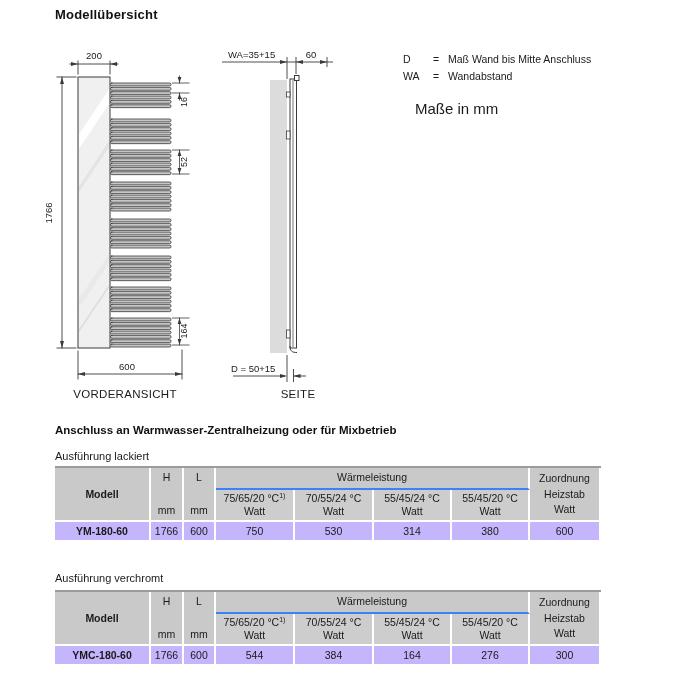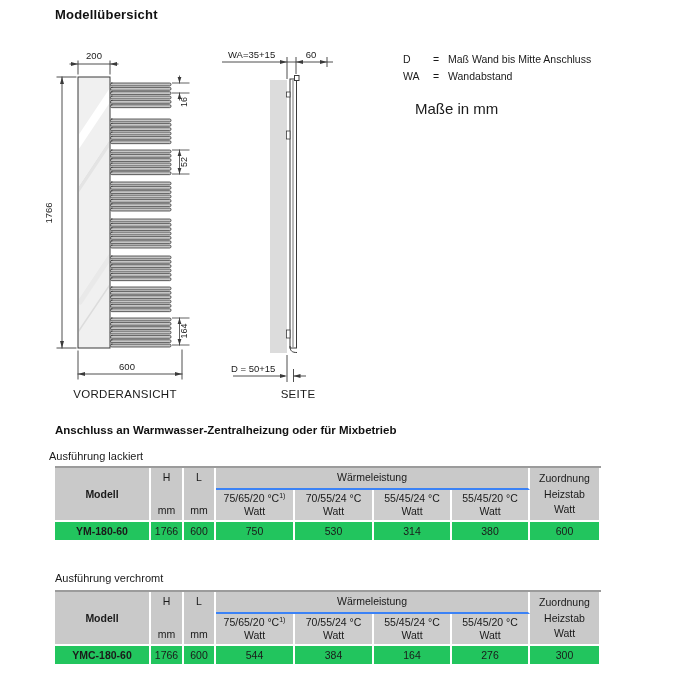--- a/index.html
+++ b/index.html
@@ -16,21 +16,21 @@
   svg text{font-family:"Liberation Sans","DejaVu Sans",sans-serif;fill:#1a1a1a;}
   table.spec{border-collapse:separate;border-spacing:0;table-layout:fixed;border-top:2px solid #9b9b9b;}
   table.spec td{box-sizing:border-box;border-right:2px solid #fff;font-size:10.5px;color:#1a1a1a;text-align:center;vertical-align:middle;padding:0;line-height:13px;}
   .hcell{background:#c9c9c9;}
   .subcell{background:#cdcdcd;border-bottom:2px solid #fff;height:30px;padding-top:1px;}
   .group-cell{border-bottom:2px solid #3b82f6;height:20px;}
   .rs-cell{border-bottom:2px solid #fff;}
   .modell-h{vertical-align:top;padding-top:4px;font-weight:bold;}
   .hl-wrap{display:flex;flex-direction:column;justify-content:space-between;height:46px;padding:3px 0 3px;}
   .zuord-wrap{line-height:15.5px;padding-top:1px;}
-  .drow td{background:#22c55e;height:18px;}
+  .drow td{background:#c4b5fd;height:18px;}
   .bold{font-weight:bold;}
   sup{font-size:7px;vertical-align:super;line-height:0;}
 </style>
 </head>
 <body>
 
 <div class="abs title">Modellübersicht</div>
 
 <svg class="abs" style="left:0;top:0" width="700" height="412">
   <defs>
@@ -202,21 +202,21 @@
   <div class="legend-row">
     <span class="legend-term">WA</span>
     <span class="legend-eq">=</span>
     <span>Wandabstand</span>
   </div>
 </div>
 <div class="abs units-note">Maße in mm</div>
 
 <div class="abs section-heading">Anschluss an Warmwasser-Zentralheizung oder für Mixbetrieb</div>
 
-<div class="abs tbl-caption" style="left:49px;top:450px">Ausführung lackiert</div>
+<div class="abs tbl-caption" style="left:55px;top:450px">Ausführung lackiert</div>
 <table class="spec abs" style="left:55px;top:466px">
   <colgroup>
     <col style="width:96px">
       <col style="width:33px">
       <col style="width:32px">
     <col style="width:79px">
       <col style="width:79px">
       <col style="width:78px">
       <col style="width:78px">
     <col style="width:71px">

